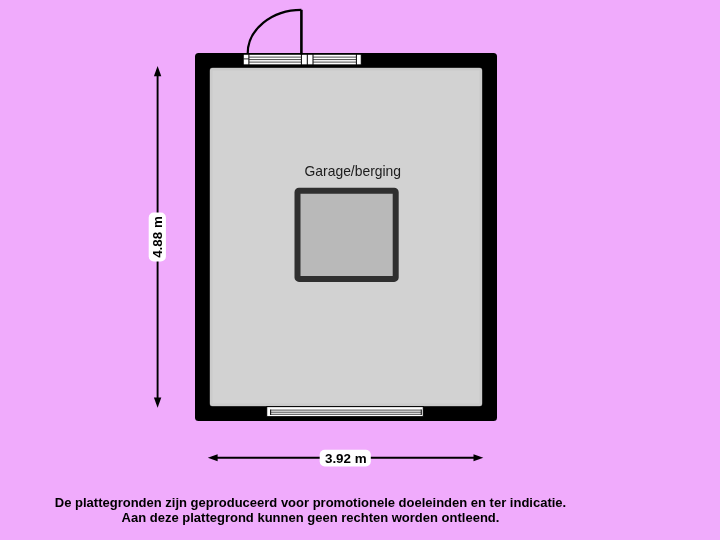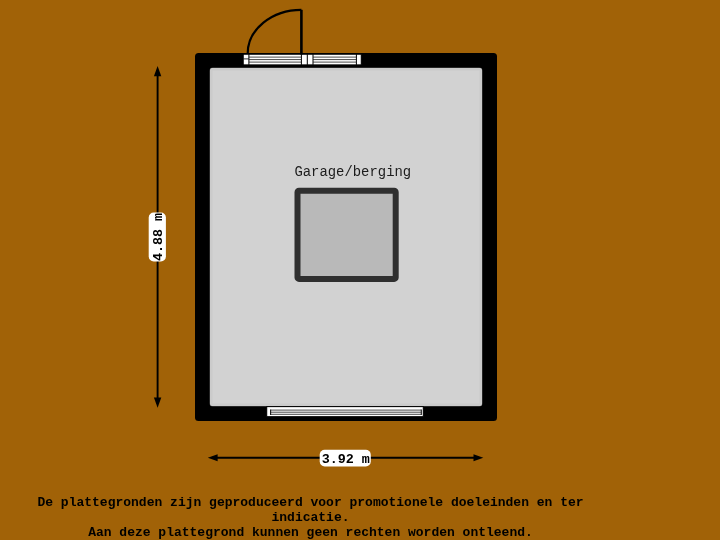--- a/index.html
+++ b/index.html
@@ -1,17 +1,17 @@
 <!DOCTYPE html>
 <html><head>
 <meta charset="utf-8">
 <style>
   html,body{margin:0;padding:0;background:#ffffff;}
-  #page{position:relative;width:720px;height:540px;background:#a16207;overflow:hidden;
-        font-family:Liberation Mono, monospace;}
+  #page{position:relative;width:720px;height:540px;background:#f0abfc;overflow:hidden;
+        font-family:Liberation Sans, sans-serif;}
   svg{position:absolute;left:0;top:0;}
   .footer{position:absolute;left:0;top:496px;width:621px;text-align:center;
           font-weight:bold;font-size:13px;line-height:14.9px;color:#000;}
 </style>
 </head>
 <body>
 <div id="page">
 <svg width="720" height="540" viewBox="0 0 720 540">
 
   <rect x="195" y="53" width="302" height="368" rx="3.5" fill="#000000"></rect>

